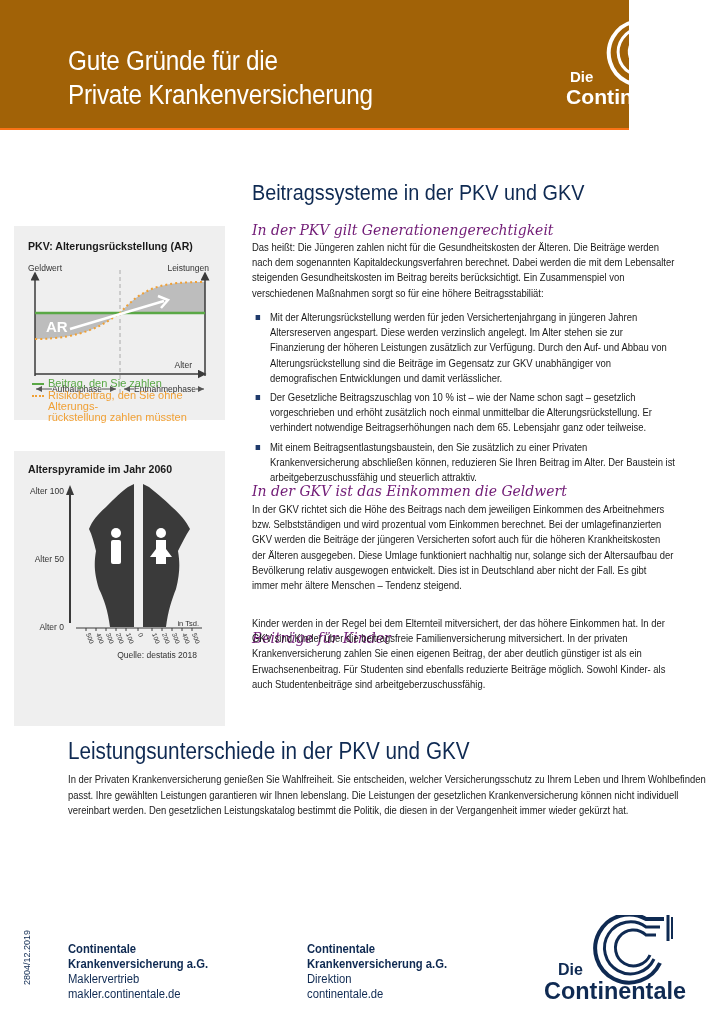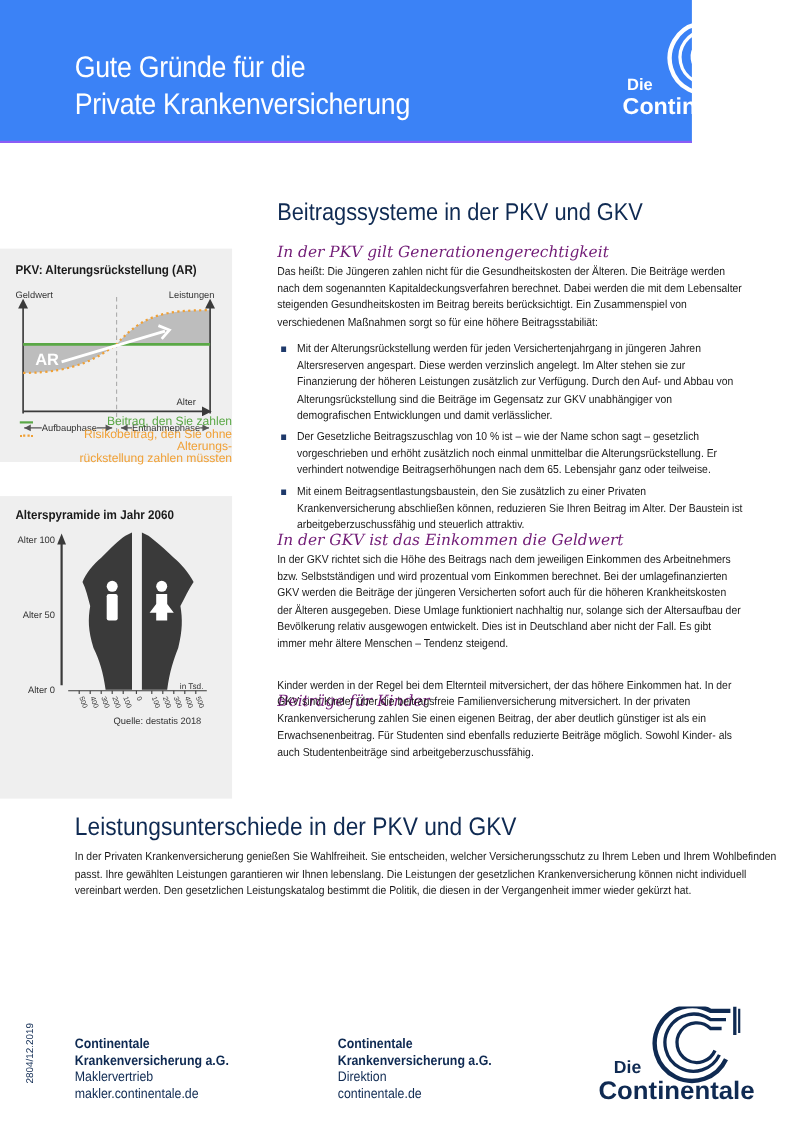--- a/index.html
+++ b/index.html
@@ -1,23 +1,23 @@
 <!DOCTYPE html>
 <html><head>
   <meta charset="utf-8">
   <style>
     html, body { margin: 0; padding: 0; }
     body { width: 723px; height: 1024px; position: relative; background: #ffffff; font-family: "Liberation Sans", sans-serif; color: #1a1a1a; overflow: hidden; }
-    .header { position: absolute; left: 0; top: 0; width: 629px; height: 128px; background: #3b82f6; border-bottom: 2px solid #8b5cf6; }
+    .header { position: absolute; left: 0; top: 0; width: 629px; height: 128px; background: #a16207; border-bottom: 2px solid #f97316; }
     .header-title { position: absolute; left: 68px; top: 44px; color: #ffffff; font-family: "Liberation Sans Narrow", "Liberation Sans", sans-serif; font-size: 27px; line-height: 34px; letter-spacing: -0.3px; transform: scaleX(0.9); transform-origin: left top; }
     .logo { position: absolute; display: block; }
     .logo-top { left: 566px; top: 18px; width: 130px; height: 92px; }
     .logo-bottom { left: 540px; top: 915px; width: 150px; height: 90px; }
 
-    .panel { position: absolute; left: 0; background: #efefef; text-align: right; }
+    .panel { position: absolute; left: 14px; background: #efefef; }
     .panel-ar { top: 226px; width: 211px; height: 194px; }
     .panel-pyr { top: 437px; width: 211px; height: 275px; margin-top: 14px; }
     .panel-title { position: absolute; left: 14px; font-size: 11.5px; font-weight: bold; color: #1a1a1a; transform: scaleX(0.92); transform-origin: left top; }
 
     .svgtext { font-family: "Liberation Sans", sans-serif; }
 
     .section-title { position: absolute; font-size: 22px; color: #0f2a52; transform: scaleX(0.9); transform-origin: left top; white-space: nowrap; }
     .hand { position: absolute; left: 252px; font-family: "DejaVu Serif", serif; font-style: italic; font-size: 14px; color: #701a75; white-space: nowrap; }
     .para { position: absolute; left: 252px; width: 470px; font-size: 10.5px; line-height: 15.2px; color: #1a1a1a; transform: scaleX(0.9); transform-origin: left top; margin: 0; }
     .bullets { position: absolute; left: 252px; width: 470px; list-style: none; margin: 0; padding: 0; transform: scaleX(0.9); transform-origin: left top; }

